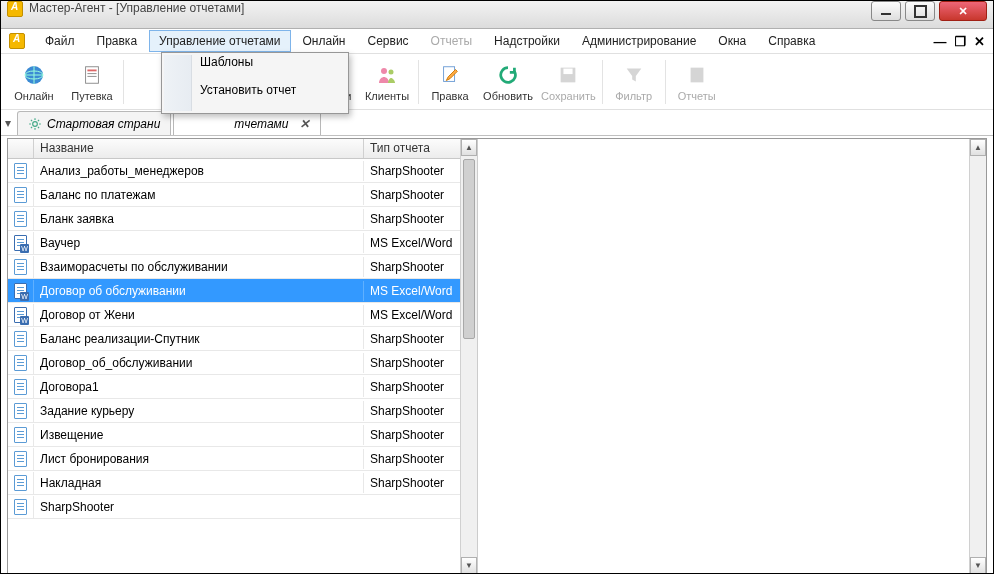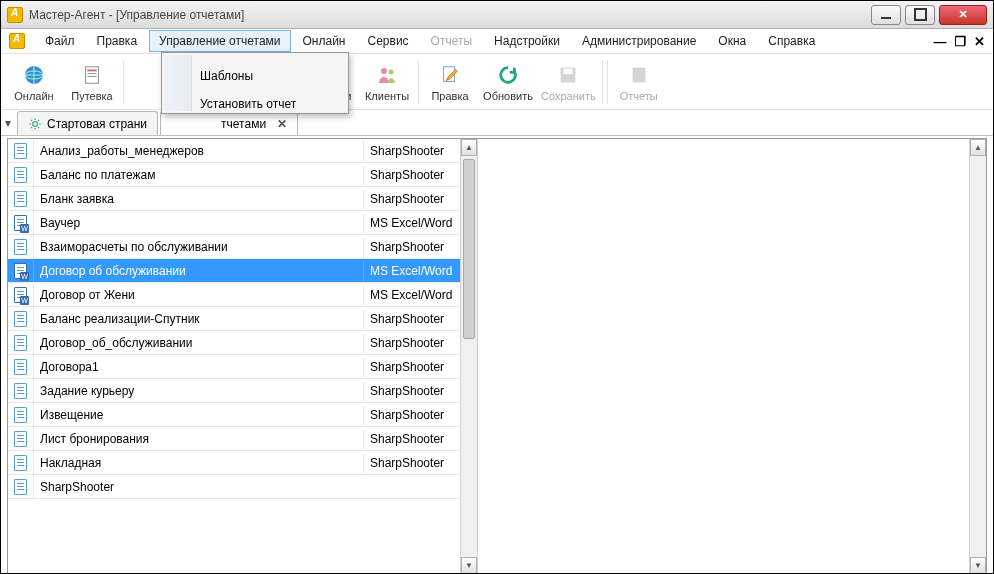--- a/index.html
+++ b/index.html
@@ -1,17 +1,17 @@
 <!DOCTYPE html>
 <html><head>
 <meta charset="utf-8">
 <style>
 * { box-sizing: border-box; margin: 0; padding: 0; font-family: "Segoe UI", Tahoma, sans-serif; font-size: 12px; }
 body { background: #fff; width: 994px; height: 574px; overflow: hidden; border: 1px solid #000; }
-.titlebar { height: 28px; background: linear-gradient(#f3f3f3, #dcdcdc); border-bottom: 1px solid #b0b0b0; display: flex; align-items: center; padding: 0 6px; }
+.titlebar { height: 28px; background: linear-gradient(#f3f3f3, #dcdcdc); border-bottom: 1px solid #b0b0b0; display: flex; align-items: flex-start; padding: 0 6px; }
 .titlebar .app-icon { width: 16px; height: 16px; background: #f5b800; border: 1px solid #c28f00; border-radius: 2px; margin-right: 6px; position: relative; }
 .titlebar .app-icon::after { content: "A"; position: absolute; top: -1px; left: 3px; color: #fff; font-weight: bold; font-size: 10px; font-style: italic; }
 .titlebar .title { flex: 1; color: #444; }
 .win-controls { display: flex; gap: 4px; }
 .win-btn { width: 30px; height: 20px; border: 1px solid #888; border-radius: 3px; background: linear-gradient(#fdfdfd,#dedede); display:flex; align-items:center; justify-content:center; font-size:11px; cursor:pointer; }
 .win-btn.close { background: linear-gradient(#e67,#c8372d); border-color:#a02015; color:#fff; width:48px; }
 .win-btn.close::after{content:"✕"; font-weight:bold;}
 .win-btn.min::after{content:""; width:10px; height:2px; background:#333; margin-top:6px;}
 .win-btn.max::after{content:""; width:9px; height:9px; border:2px solid #333;}
 .menubar { height: 24px; background: #fff; padding: 12px 8px; display: flex; align-items: center; gap: 2px; border-bottom: 1px solid #e0e0e0; }
@@ -24,21 +24,21 @@
 .mdi-ctl span{cursor:pointer; font-weight:bold; font-size:13px;}
 .toolbar { height: 56px; background:#fff; display:flex; align-items:center; padding: 2px 4px; gap:0; border-bottom:1px solid #e0e0e0;}
 .tbtn { display:flex; flex-direction:column; align-items:center; justify-content:center; min-width:58px; height:52px; padding:2px 4px; cursor:pointer;}
 .tbtn .ticon{width:26px;height:26px;display:flex;align-items:center;justify-content:center;}
 .tbtn .tlbl{font-size:11px; color:#333; margin-top:2px;}
 .tbtn.disabled .tlbl{color:#aaa;}
 .tbtn.disabled .ticon svg{opacity:.35;}
 .tsep{width:1px; height:44px; background:#e3e3e3; margin:0 2px;}
 .tabs{height:26px; background:#fff; display:flex; align-items:flex-end; padding:0 4px; border-bottom:1px solid #c0c0c0;}
 .tabs .dd{width:10px;color:#555; margin-right:2px; align-self:center; cursor:pointer;}
-.tab{display:flex; align-items:center; gap:5px; height:24px; padding:0 10px; border:1px solid #b8b8b8; border-bottom:none; background:#f4f4f4; margin-right:2px; border-radius:3px 3px 0 0; cursor:pointer; position:relative;}
+.tab{display:flex; align-items:center; gap:5px; height:24px; padding:0 10px; border:1px solid #b8b8b8; border-bottom:none; background:#f4f4f4; margin-right:2px; border-radius:3px 3px 0 0; cursor:pointer; position:relative;font-style:italic;}
 .tab.active{background:#fff;}
 .tab .gear{width:14px;height:14px;}
 .tab .x{margin-left:6px;font-weight:bold;color:#555;cursor:pointer;}
 .content{display:flex; height:437px; border:1px solid #999; margin:2px 6px 0 6px; position:relative;}
 .grid{width:470px; border-right:1px solid #ccc; overflow:hidden; position:relative;}
 .ghead{display:flex; background:linear-gradient(#fcfcfc,#ececec); border-bottom:1px solid #c8c8c8; height:20px;}
 .ghead .col{border-right:1px solid #d0d0d0; padding:2px 6px; color:#333;}
 .col-ic{width:26px;}
 .col-nm{width:330px;}
 .col-tp{flex:1;}
@@ -50,21 +50,21 @@
 .doc-icon{width:14px;height:16px;border:1px solid #5b9bd5;background:#fff;border-radius:1px;position:relative;}
 .doc-icon::before{content:"";position:absolute;left:2px;top:3px;right:2px;height:1px;background:#5b9bd5;box-shadow:0 3px 0 #5b9bd5,0 6px 0 #5b9bd5;}
 .doc-icon.word{border-color:#3a6db0;}
 .doc-icon.word::after{content:"W";position:absolute;right:-3px;bottom:-3px;background:#3a6db0;color:#fff;font-size:7px;width:9px;height:9px;text-align:center;line-height:9px;border-radius:1px;}
 .preview{flex:1; background:#fff; position:relative;}
 .vscroll{position:absolute; right:0; top:0; bottom:0; width:17px; background:#f0f0f0; border-left:1px solid #d0d0d0;}
 .vscroll .sbtn{height:17px;background:linear-gradient(#fff,#e0e0e0);border:1px solid #b0b0b0;display:flex;align-items:center;justify-content:center;font-size:8px;color:#555;}
 .vscroll .thumb{position:absolute; left:2px; right:2px; top:20px; height:180px; background:#d0d0d0; border:1px solid #a8a8a8; border-radius:2px;}
 
 .dropdown{position:absolute; top:52px; left:161px; width:188px; background:#f5f5f5; border:1px solid #979797; box-shadow:2px 3px 6px rgba(0,0,0,.25); z-index:100; padding:2px;}
-.dropdown .dmitem{display:flex; align-items:flex-end; height:28px; padding:0 6px; cursor:pointer;}
+.dropdown .dmitem{display:flex; align-items:flex-start; height:28px; padding:0 6px; cursor:pointer;}
 .dropdown .dmitem:hover, .dropdown .dmitem.hl{background:linear-gradient(#e9f3fe,#cfe6fc); border:1px solid #7eb4ea; border-radius:3px; padding:0 5px;}
 .dropdown .dmicon{width:20px;height:20px; margin-right:10px; display:flex;align-items:center;justify-content:center;}
 .dropdown .iconstrip{width:28px; background:linear-gradient(90deg,#eef2f6,#e7ecf2); position:absolute; left:2px; top:2px; bottom:2px; border-right:1px solid #d8dde3;}
 .dropdown .dmtxt{position:relative; z-index:1;}
 </style>
 </head>
 <body>
 
 <div class="titlebar">
   <div class="app-icon"></div>
@@ -154,20 +154,28 @@
     <div class="tbtn disabled">
       <div class="ticon">
         <svg viewBox="0 0 24 24" width="22" height="22">
           <rect x="4" y="4" width="16" height="16" fill="#888"></rect>
           <rect x="7" y="5" width="10" height="6" fill="#fff"></rect>
         </svg>
       </div>
       <div class="tlbl">Сохранить</div>
     </div>
     <div class="tsep"></div>
+    <div class="tbtn disabled">
+      <div class="ticon">
+        <svg viewBox="0 0 24 24" width="22" height="22">
+          <path d="M4 5h16l-6 8v6l-4-2v-4z" fill="#888"></path>
+        </svg>
+      </div>
+      <div class="tlbl">Фильтр</div>
+    </div>
     <div class="tsep"></div>
     <div class="tbtn disabled">
       <div class="ticon">
         <svg viewBox="0 0 24 24" width="22" height="22">
           <rect x="5" y="4" width="14" height="16" fill="#888"></rect>
         </svg>
       </div>
       <div class="tlbl">Отчеты</div>
     </div>
   </div>
@@ -182,20 +190,25 @@
     <span>Стартовая страни</span>
   </div>
   <div class="tab active" style="padding-left:60px;">
     <span>тчетами</span>
     <span class="x">✕</span>
   </div>
 </div>
 
 <div class="content">
   <div class="grid">
+    <div class="ghead">
+      <div class="col col-ic"></div>
+      <div class="col col-nm">Название</div>
+      <div class="col col-tp">Тип отчета</div>
+    </div>
     <div id="gridbody">
         <div class="grow">
           <div class="cell ic">
             <div class="doc-icon "></div>
           </div>
           <div class="cell col-nm" style="width:330px">Анализ_работы_менеджеров</div>
           <div class="cell col-tp" style="flex:1">SharpShooter</div>
         </div>
         <div class="grow">
           <div class="cell ic">

